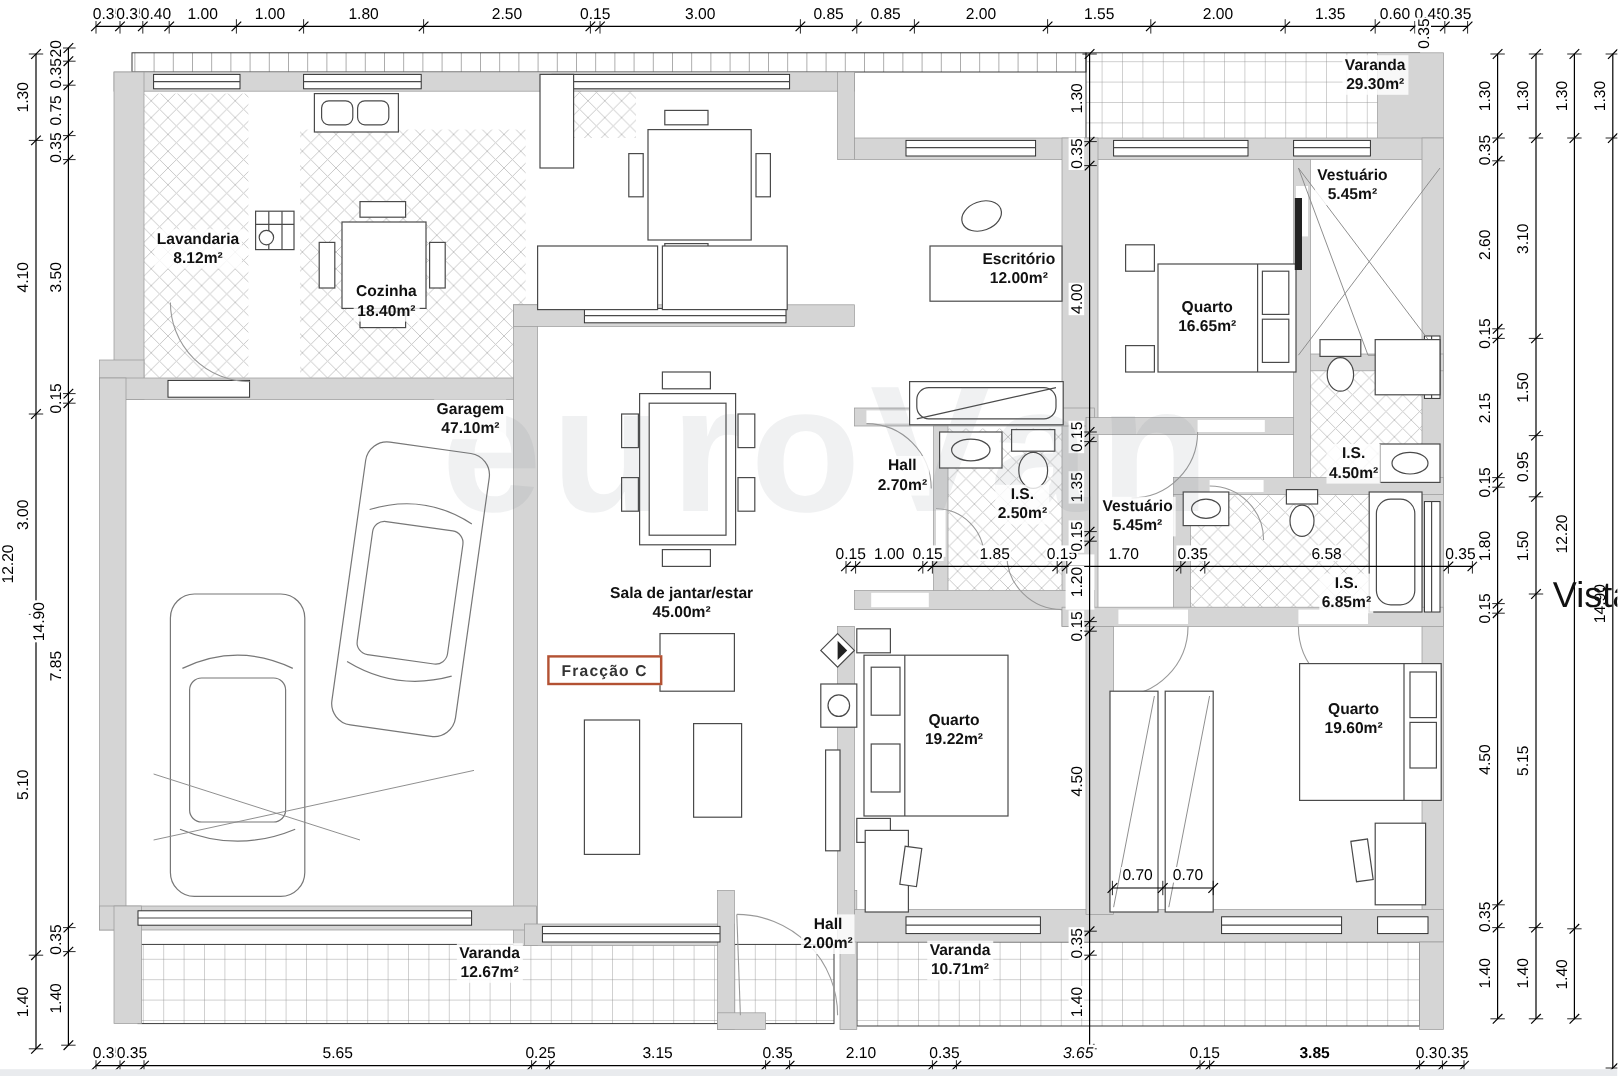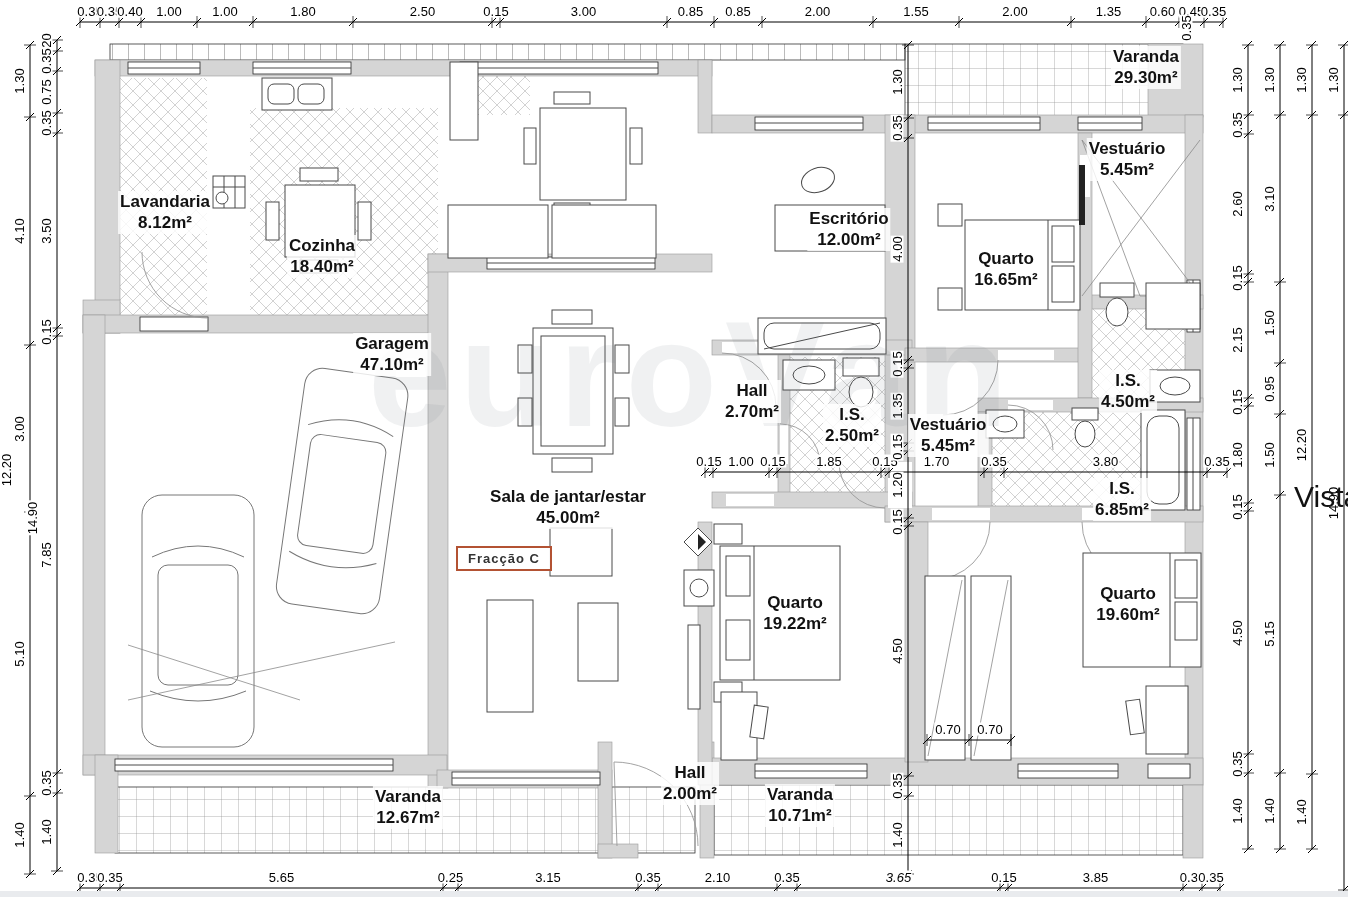--- a/index.html
+++ b/index.html
@@ -9,21 +9,21 @@
   .w{fill:#d5d5d5;stroke:#9a9a9a;stroke-width:.6;}
   .win{fill:#ffffff;stroke:#2a2a2a;stroke-width:.8;}
   .fur{fill:#ffffff;stroke:#4a4a4a;stroke-width:1;}
   .furl{fill:none;stroke:#4a4a4a;stroke-width:1;}
   .thin{fill:none;stroke:#8a8a8a;stroke-width:.8;}
   .arc{fill:none;stroke:#999;stroke-width:.9;}
   .car *{fill:none;stroke:#777;stroke-width:1;}
   .dim{position:absolute;font-size:13px;line-height:1;color:#000;white-space:nowrap;
        background:#fff;padding:0 1px;transform:translate(-50%,-50%);}
   .dim.rot{transform:translate(-50%,-50%) rotate(-90deg);}
-  .room{position:absolute;font-size:17px;font-weight:bold;color:#111;text-align:center;
+  .room{position:absolute;font-size:13px;font-weight:bold;color:#111;text-align:center;
         line-height:1.25;transform:translate(-50%,0);background:rgba(255,255,255,.82);
         padding:0 2px;white-space:nowrap;}
   .room span{display:block;}
   .fraccao{position:absolute;left:456px;top:546px;border:2px solid #b35233;
            background:rgba(255,255,255,.92);font-size:13px;font-weight:bold;color:#333;
            padding:3px 10px;letter-spacing:1px;}
   .vista{position:absolute;left:1294px;top:480px;font-size:30px;color:#111;
          font-family:"Liberation Sans",sans-serif;}
   .wm1{position:absolute;left:368px;top:288px;font-size:150px;font-weight:bold;
        color:rgba(110,115,125,.10);letter-spacing:8px;}
@@ -526,31 +526,31 @@
       <div class="dim" style="left: 90px; top: 877px;">0.35</div>
       <div class="dim" style="left: 110px; top: 877px;">0.35</div>
       <div class="dim" style="left: 281.5px; top: 877px;">5.65</div>
       <div class="dim" style="left: 450.5px; top: 877px;">0.25</div>
       <div class="dim" style="left: 548px; top: 877px;">3.15</div>
       <div class="dim" style="left: 648px; top: 877px;">0.35</div>
       <div class="dim" style="left: 717.5px; top: 877px; text-align: right;">2.10</div>
       <div class="dim" style="left: 787px; top: 877px;">0.35</div>
       <div class="dim" style="left: 898.5px; top: 877px; font-style: italic;">3.65</div>
       <div class="dim" style="left: 1004px; top: 877px;">0.15</div>
-      <div class="dim" style="left: 1095.5px; top: 877px;">3.85</div>
+      <div class="dim" style="left: 1095.5px; top: 877px; font-weight: bold;">3.85</div>
       <div class="dim" style="left: 1192.5px; top: 877px;">0.35</div>
       <div class="dim" style="left: 1211px; top: 877px;">0.35</div>
       <div class="dim" style="left: 709px; top: 461px;">0.15</div>
       <div class="dim" style="left: 741px; top: 461px;">1.00</div>
       <div class="dim" style="left: 773px; top: 461px;">0.15</div>
       <div class="dim" style="left: 829px; top: 461px;">1.85</div>
       <div class="dim" style="left: 885px; top: 461px;">0.15</div>
       <div class="dim" style="left: 936.5px; top: 461px;">1.70</div>
       <div class="dim" style="left: 994px; top: 461px;">0.35</div>
-      <div class="dim" style="left: 1105.5px; top: 461px;">3.80</div>
+      <div class="dim" style="left: 1105.5px; top: 461px;">6.58</div>
       <div class="dim" style="left: 1217px; top: 461px;">0.35</div>
       <div class="dim" style="left: 948px; top: 729px;">0.70</div>
       <div class="dim" style="left: 990px; top: 729px;">0.70</div>
       <div class="dim rot" style="left: 897px; top: 81.5px;">1.30</div>
       <div class="dim rot" style="left: 897px; top: 128px;">0.35</div>
       <div class="dim rot" style="left: 897px; top: 249px;">4.00</div>
       <div class="dim rot" style="left: 897px; top: 364px;">0.15</div>
       <div class="dim rot" style="left: 897px; top: 405.5px;">1.35</div>
       <div class="dim rot" style="left: 897px; top: 447px;">0.15</div>
       <div class="dim rot" style="left: 897px; top: 484.5px;">1.20</div>

